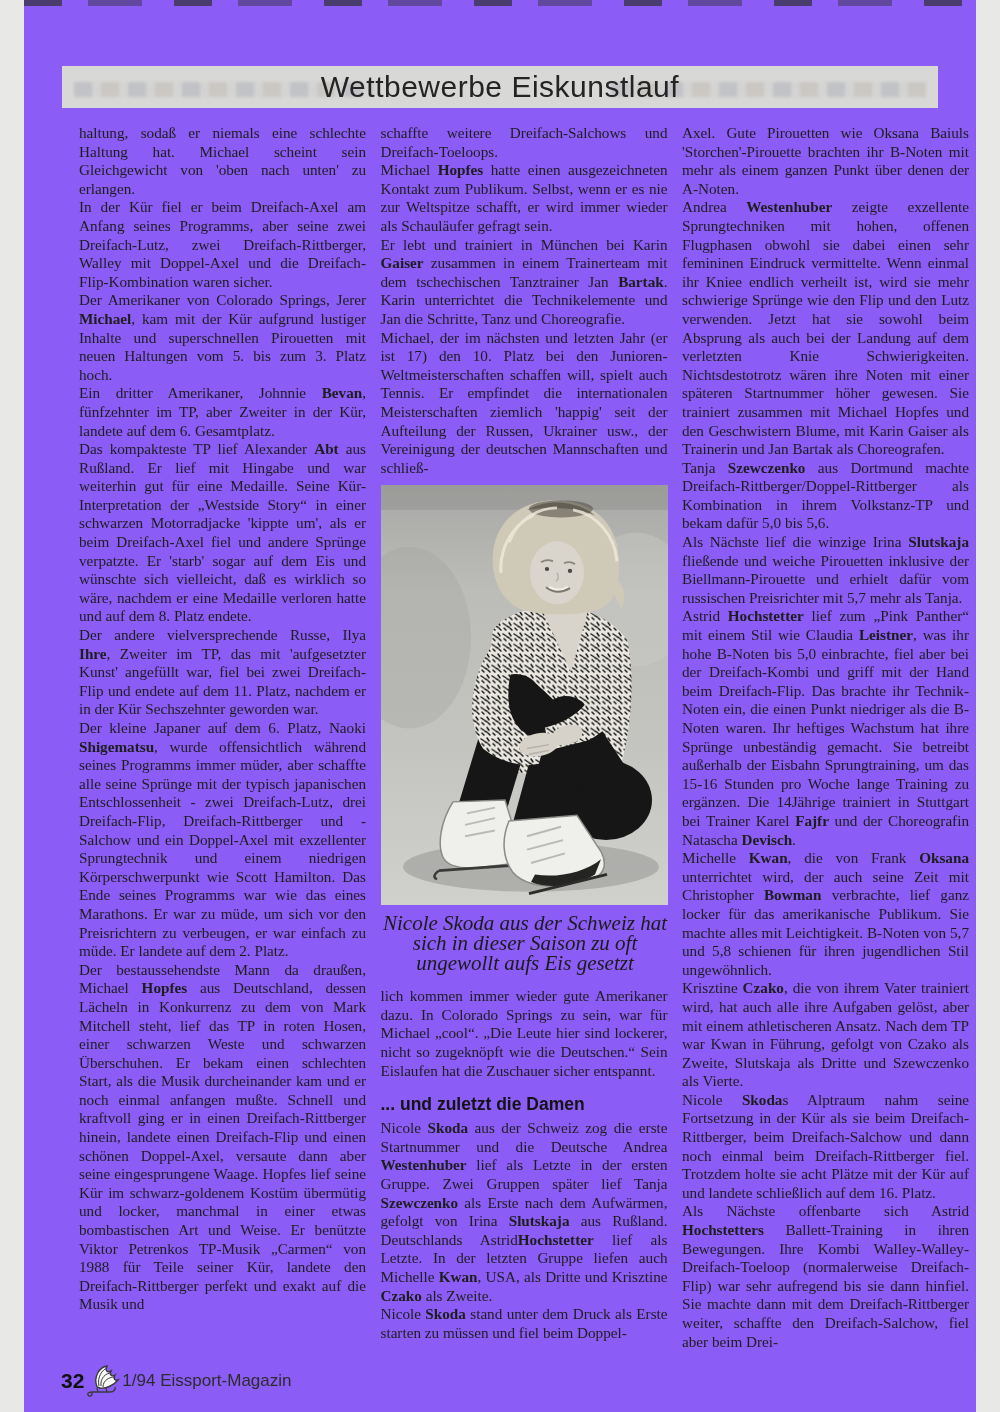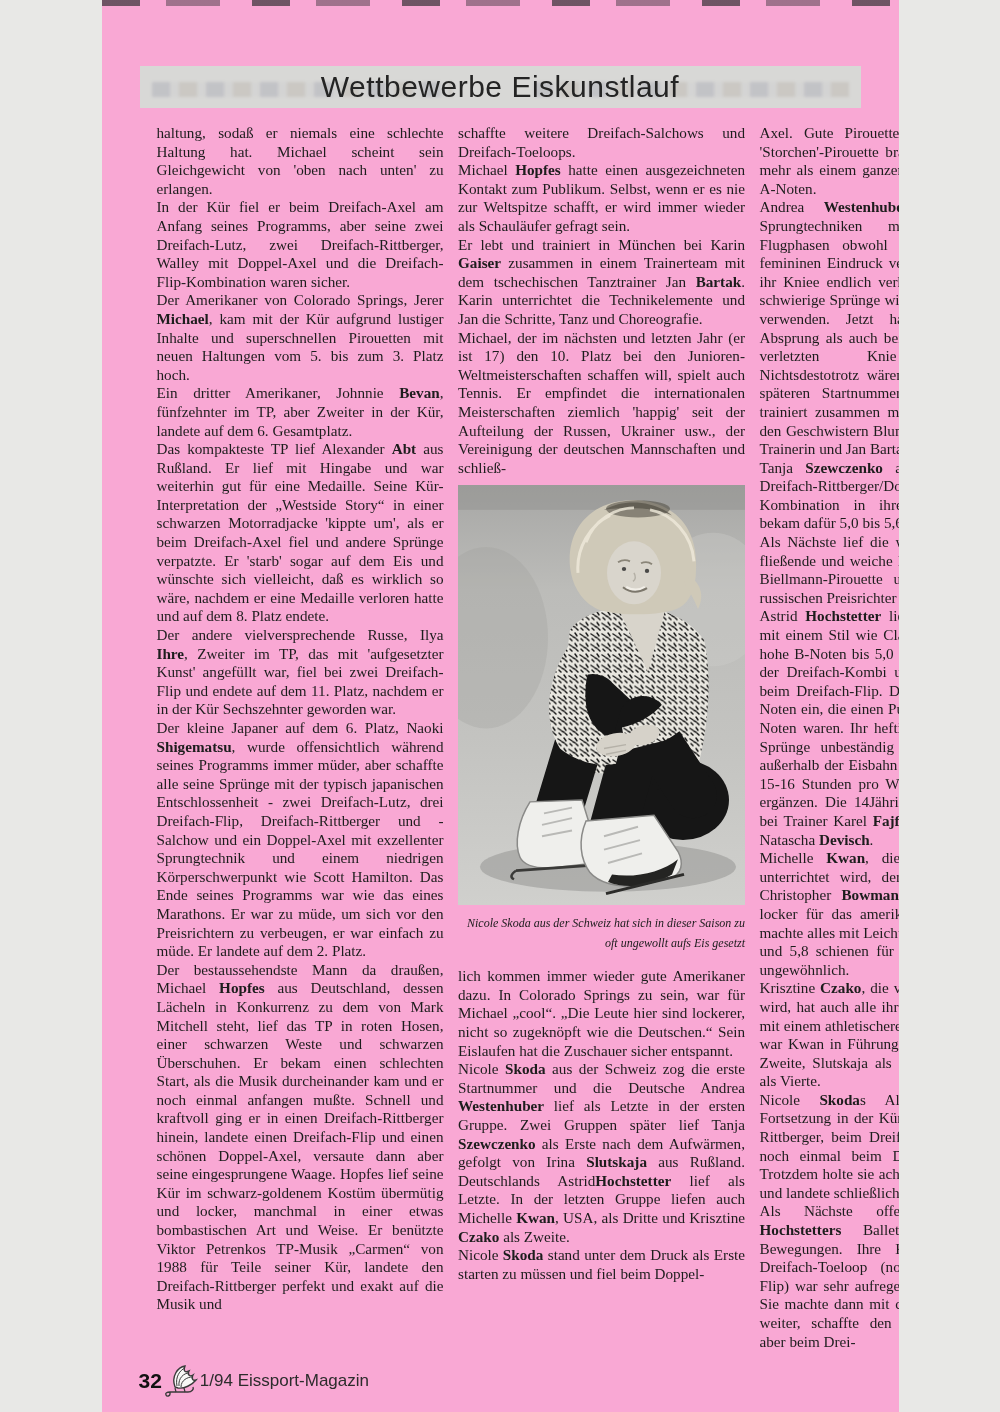--- a/index.html
+++ b/index.html
@@ -1,18 +1,18 @@
 <!DOCTYPE html>
 <html lang="de"><head>
 <meta charset="utf-8">
 <style>
   html,body { margin:0; padding:0; background:#e8e8e6; }
   .page {
-    position:relative; width:797px; height:1412px; margin:0 auto;
-    background:#f9a8d4; overflow:hidden;
+    position:relative; width:952px; height:1412px; margin:0 auto;
+    background:#8b5cf6; overflow:hidden;
     font-family:"Liberation Serif", serif; color:#1d1d1d;
   }
   
   .top-edge-artifact {
     position:absolute; top:0; left:0; width:100%; height:6px; opacity:.8;
     background:
       repeating-linear-gradient(90deg, rgba(45,45,48,.85) 0 38px, rgba(45,45,48,0) 38px 64px, rgba(45,45,48,.55) 64px 118px, rgba(45,45,48,0) 118px 150px);
   }
   .right-streak {
     position:absolute; left:951px; top:128px; width:5px; height:1230px;
@@ -42,22 +42,22 @@
   .col { width:287px; }
   .para {
     margin:0; font-size:15.2px; line-height:18.6px;
     text-align:justify; hyphens:auto; -webkit-hyphens:auto;
   }
   .para b { font-weight:bold; }
   
   .photo-block { margin:8px 0 0 0; }
   .photo-block svg.photo { display:block; width:287px; height:420px; }
   .caption {
-    margin:8px 0 14px 2px; font-style:italic; font-size:12px;
-    line-height:20px; color:#1b1b1b; text-align:right;
+    margin:8px 0 14px 2px; font-style:italic; font-size:21px;
+    line-height:20px; color:#1b1b1b; text-align:center;
   }
   .subhead {
     margin:14px 0 4px 0; font-family:"Liberation Sans", sans-serif;
     font-size:17.5px; font-weight:bold; color:#131313;
   }
   
   .footer {
     position:absolute; left:37px; top:1364px; height:34px;
     display:flex; align-items:center; 
     font-family:"Liberation Sans", sans-serif;
@@ -169,20 +169,21 @@
             <ellipse cx="186" cy="262" rx="16" ry="10" fill="#d6d2c9" transform="rotate(-18 186 262)"></ellipse>
             <path d="M146,276 l22,-4 M148,282 l20,-4" stroke="#b5b1a8" stroke-width="1.5" fill="none"></path>
           </g>
         </svg>
         <figcaption class="caption">Nicole Skoda aus der Schweiz hat sich in dieser Saison zu oft ungewollt aufs Eis gesetzt</figcaption>
       </figure>
 
       <div>
           <p class="para">lich kommen immer wieder gute Amerikaner dazu. In Colorado Springs zu sein, war für Michael „cool“. „Die Leute hier sind lockerer, nicht so zugeknöpft wie die Deutschen.“ Sein Eislaufen hat die Zuschauer sicher entspannt.</p>
         </div>
+      <h2 class="subhead">... und zuletzt die Damen</h2>
       <div>
           <p class="para">Nicole <b>Skoda</b> aus der Schweiz zog die erste Startnummer und die Deutsche Andrea <b>Westenhuber</b> lief als Letzte in der ersten Gruppe. Zwei Gruppen später lief Tanja <b>Szewczenko</b> als Erste nach dem Aufwärmen, gefolgt von Irina <b>Slutskaja</b> aus Rußland. Deutschlands Astrid<b>Hochstetter</b> lief als Letzte. In der letzten Gruppe liefen auch Michelle <b>Kwan</b>, USA, als Dritte und Krisztine <b>Czako</b> als Zweite.</p>
           <p class="para">Nicole <b>Skoda</b> stand unter dem Druck als Erste starten zu müssen und fiel beim Doppel-</p>
         </div>
     </div>
 
     <div class="col">
         <p class="para">Axel. Gute Pirouetten wie Oksana Baiuls 'Storchen'-Pirouette brachten ihr B-Noten mit mehr als einem ganzen Punkt über denen der A-Noten.</p>
         <p class="para">Andrea <b>Westenhuber</b> zeigte exzellente Sprungtechniken mit hohen, offenen Flugphasen obwohl sie dabei einen sehr femininen Eindruck vermittelte. Wenn einmal ihr Kniee endlich verheilt ist, wird sie mehr schwierige Sprünge wie den Flip und den Lutz verwenden. Jetzt hat sie sowohl beim Absprung als auch bei der Landung auf dem verletzten Knie Schwierigkeiten. Nichtsdestotrotz wären ihre Noten mit einer späteren Startnummer höher gewesen. Sie trainiert zusammen mit Michael Hopfes und den Geschwistern Blume, mit Karin Gaiser als Trainerin und Jan Bartak als Choreografen.</p>
         <p class="para">Tanja <b>Szewczenko</b> aus Dortmund machte Dreifach-Rittberger/Doppel-Rittberger als Kombination in ihrem Volkstanz-TP und bekam dafür 5,0 bis 5,6.</p>

